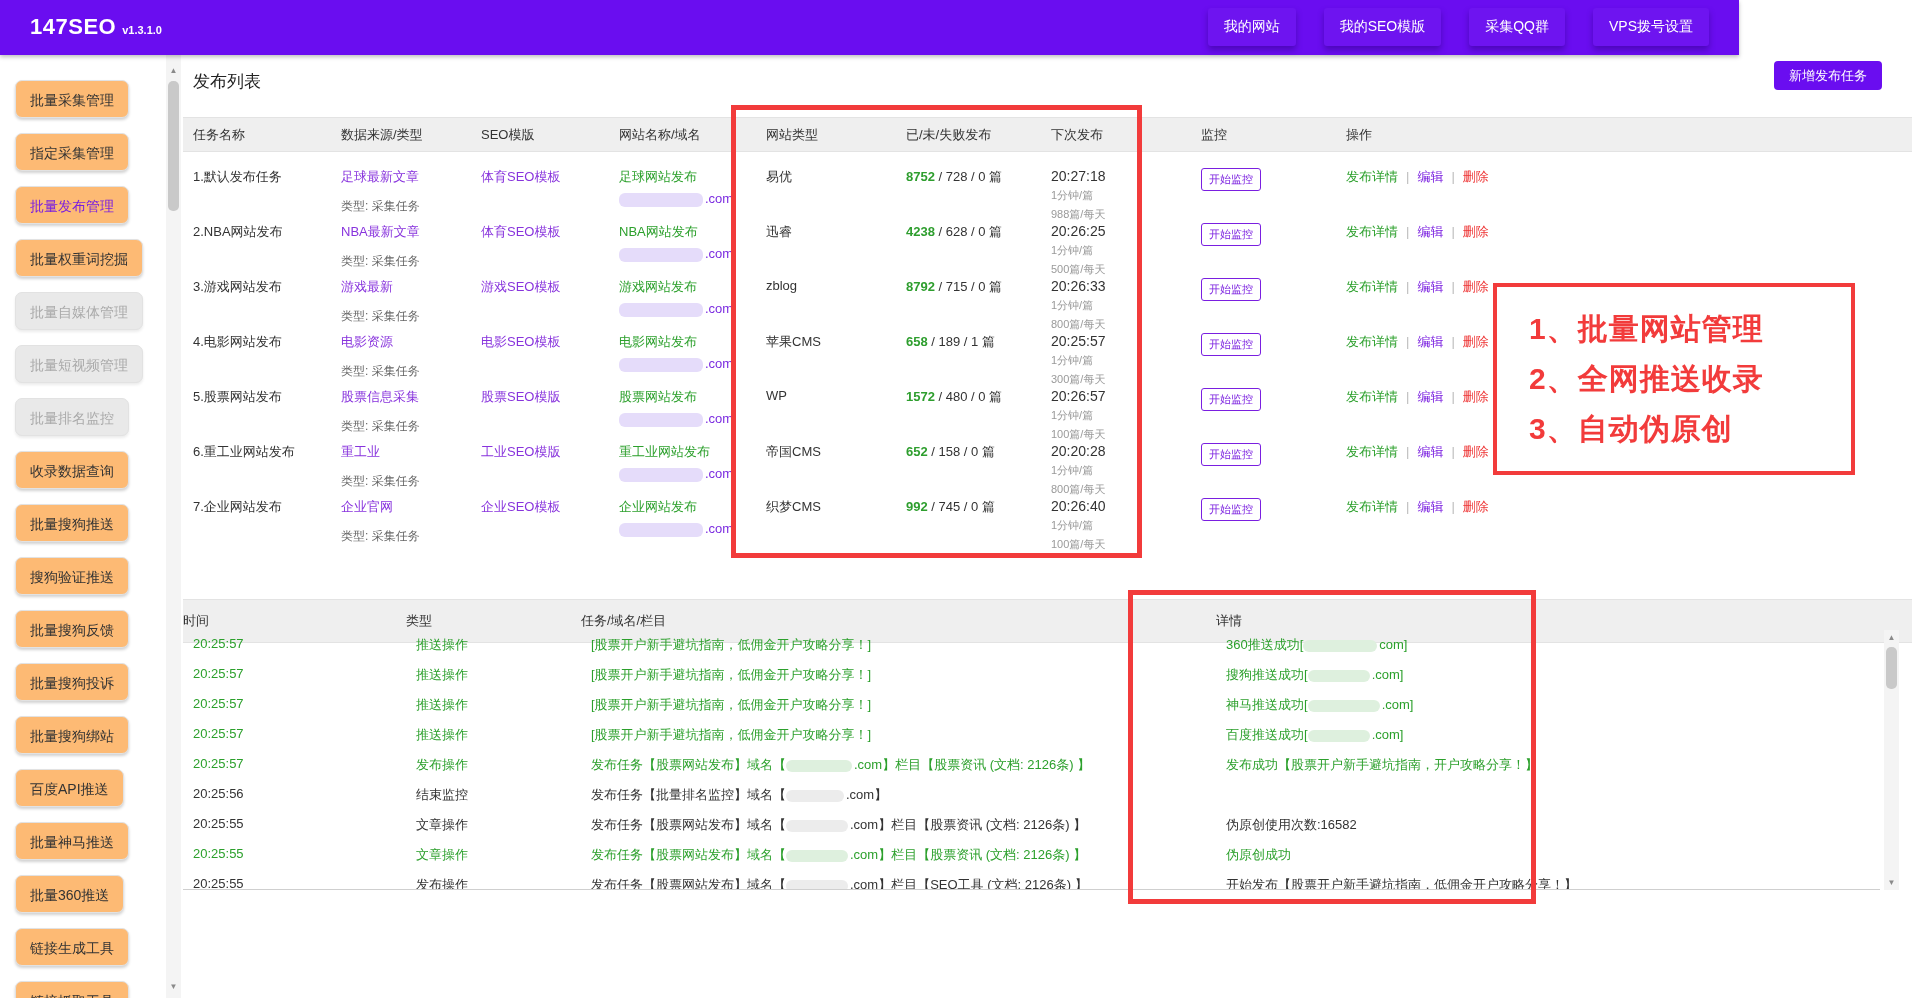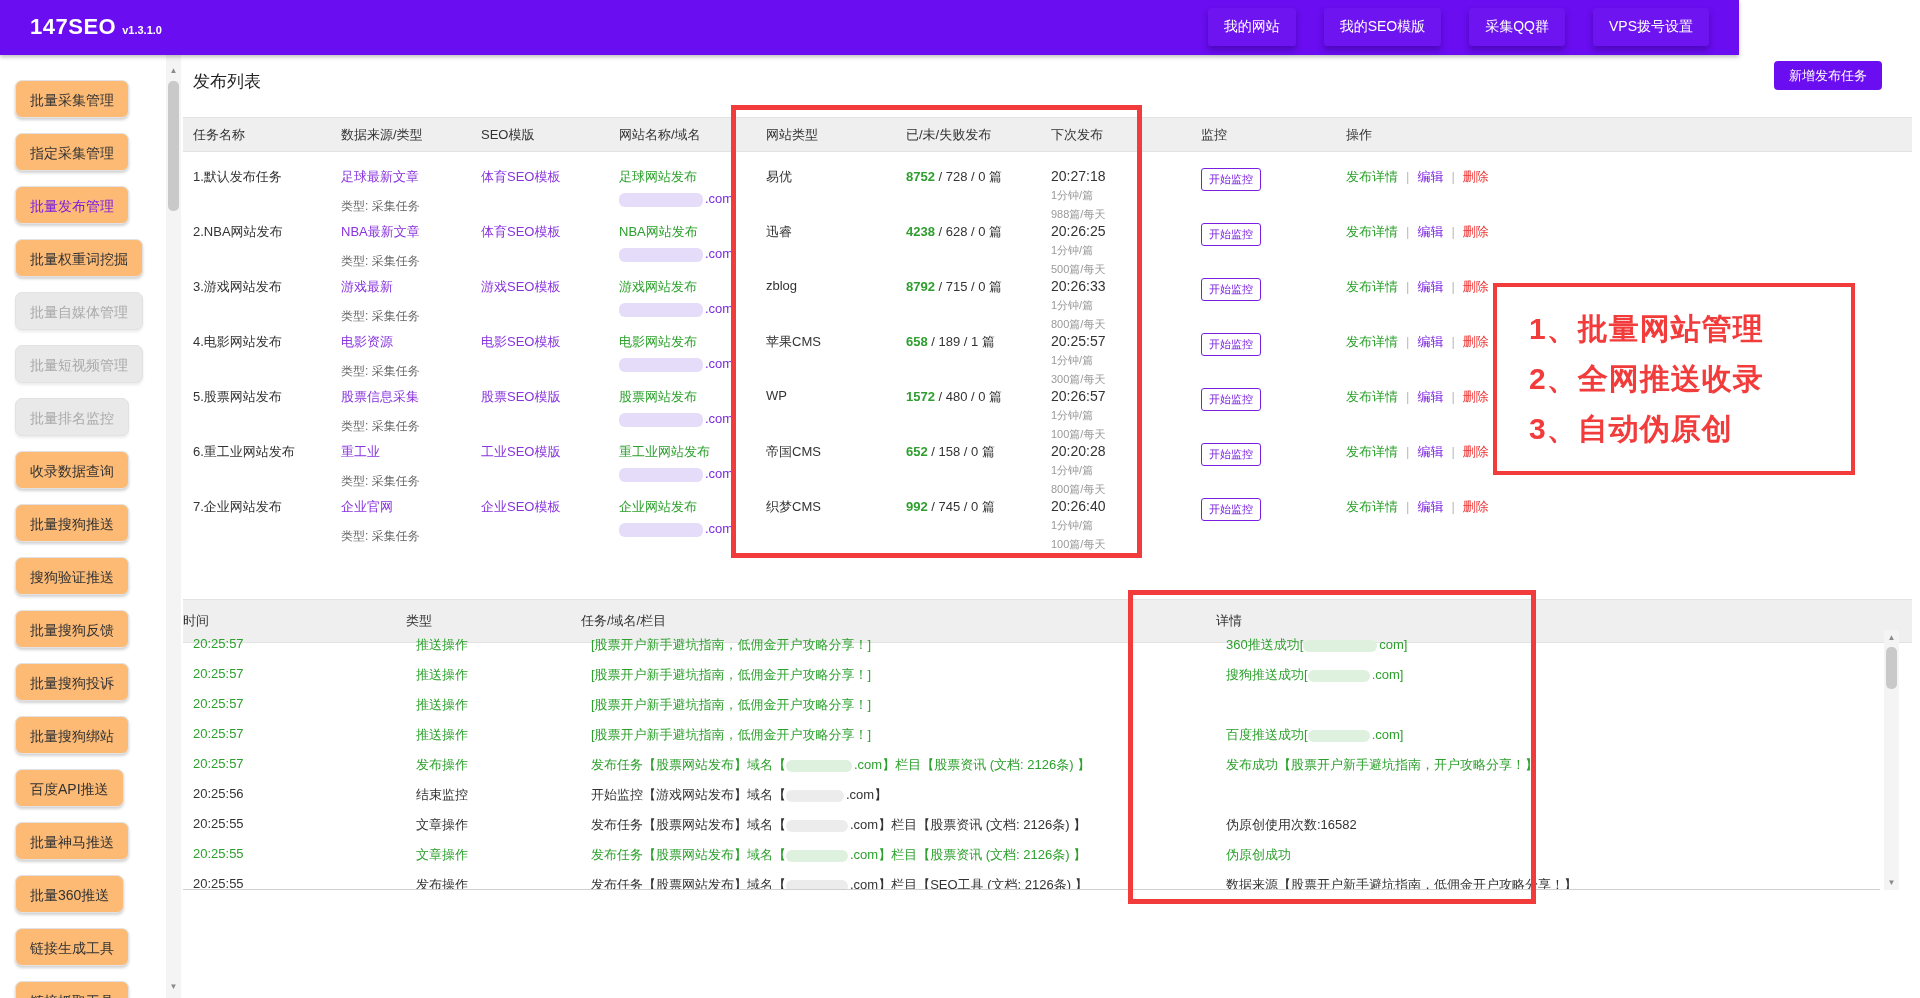--- a/index.html
+++ b/index.html
@@ -304,56 +304,57 @@
     <div class="log-row tone-green">
       <div class="cell">20:25:57</div>
       <div class="cell">推送操作</div>
       <div class="cell"><span>[股票开户新手避坑指南，低佣金开户攻略分享！]</span></div>
       <div class="cell"><span>搜狗推送成功[</span><span class="blur green" style="width: 62px;"></span><span>.com]</span></div>
     </div>
     <div class="log-row tone-green">
       <div class="cell">20:25:57</div>
       <div class="cell">推送操作</div>
       <div class="cell"><span>[股票开户新手避坑指南，低佣金开户攻略分享！]</span></div>
+      <div class="cell"><span>神马推送成功[</span><span class="blur green" style="width: 72px;"></span><span>.com]</span></div>
     </div>
     <div class="log-row tone-green">
       <div class="cell">20:25:57</div>
       <div class="cell">推送操作</div>
       <div class="cell"><span>[股票开户新手避坑指南，低佣金开户攻略分享！]</span></div>
       <div class="cell"><span>百度推送成功[</span><span class="blur green" style="width: 62px;"></span><span>.com]</span></div>
     </div>
     <div class="log-row tone-green">
       <div class="cell">20:25:57</div>
       <div class="cell">发布操作</div>
       <div class="cell"><span>发布任务【股票网站发布】域名【</span><span class="blur green" style="width: 66px;"></span><span>.com】栏目【股票资讯 (文档: 2126条) 】</span></div>
       <div class="cell"><span>发布成功【股票开户新手避坑指南，开户攻略分享！】</span></div>
     </div>
     <div class="log-row tone-dark">
       <div class="cell">20:25:56</div>
       <div class="cell">结束监控</div>
-      <div class="cell"><span>开始监控【游戏网站发布】域名【</span><span class="blur dark" style="width: 58px;"></span><span>.com】</span></div>
+      <div class="cell"><span>发布任务【批量排名监控】域名【</span><span class="blur dark" style="width: 58px;"></span><span>.com】</span></div>
       <div class="cell"></div>
     </div>
     <div class="log-row tone-dark">
       <div class="cell">20:25:55</div>
       <div class="cell">文章操作</div>
       <div class="cell"><span>发布任务【股票网站发布】域名【</span><span class="blur dark" style="width: 62px;"></span><span>.com】栏目【股票资讯 (文档: 2126条) 】</span></div>
       <div class="cell"><span>伪原创使用次数:16582</span></div>
     </div>
     <div class="log-row tone-green">
       <div class="cell">20:25:55</div>
       <div class="cell">文章操作</div>
       <div class="cell"><span>发布任务【股票网站发布】域名【</span><span class="blur green" style="width: 62px;"></span><span>.com】栏目【股票资讯 (文档: 2126条) 】</span></div>
       <div class="cell"><span>伪原创成功</span></div>
     </div>
     <div class="log-row tone-dark">
       <div class="cell">20:25:55</div>
       <div class="cell">发布操作</div>
       <div class="cell"><span>发布任务【股票网站发布】域名【</span><span class="blur dark" style="width: 62px;"></span><span>.com】栏目【SEO工具 (文档: 2126条) 】</span></div>
-      <div class="cell"><span>数据来源【股票开户新手避坑指南，低佣金开户攻略分享！】</span></div>
+      <div class="cell"><span>开始发布【股票开户新手避坑指南，低佣金开户攻略分享！】</span></div>
     </div>
   </div>
 <div class="log-scroll">
   <div class="scroll-arrow up">▲</div>
   <div class="log-thumb"></div>
   <div class="scroll-arrow down">▼</div>
 </div>
 
 <div class="red-box red1"></div>
 <div class="red-box red2">

